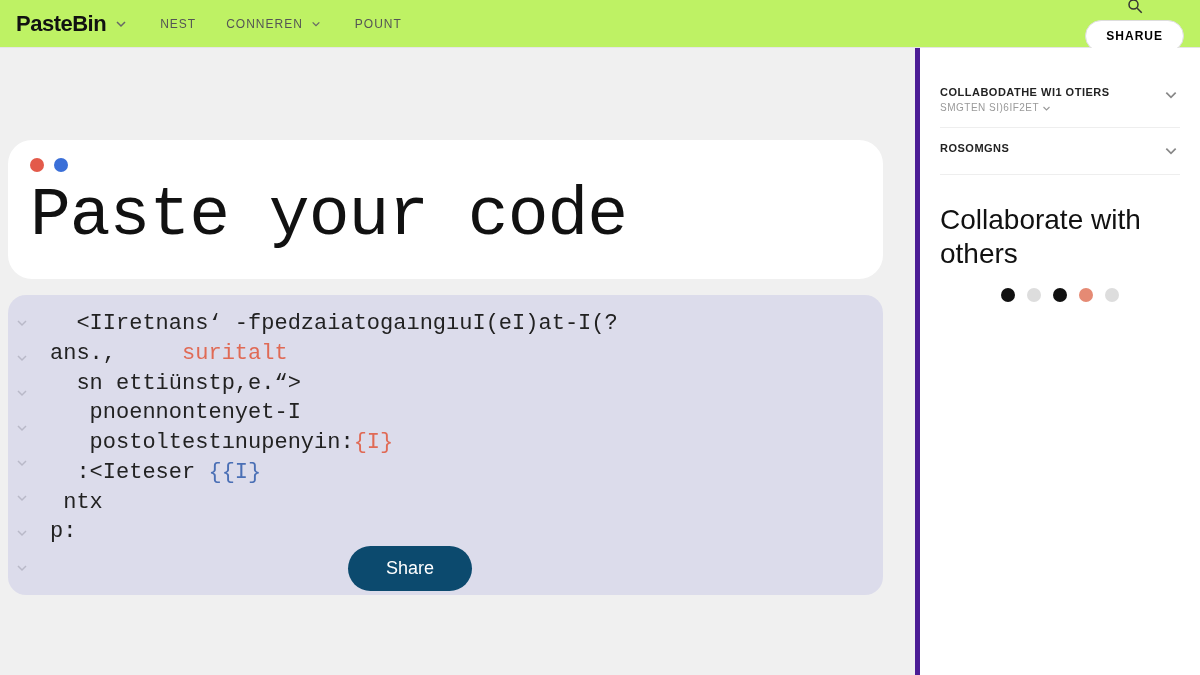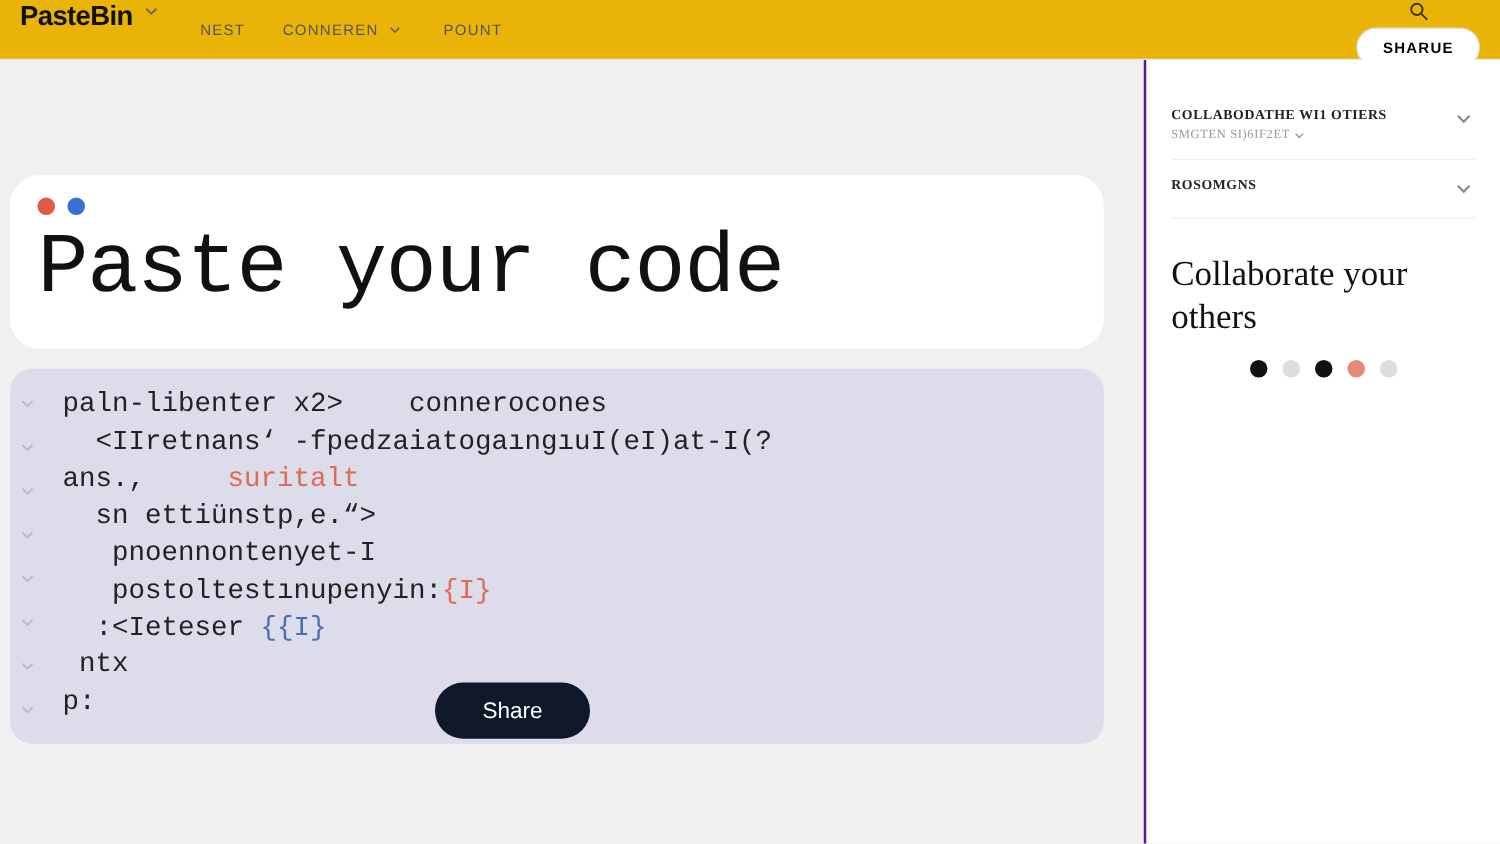--- a/index.html
+++ b/index.html
@@ -5,22 +5,23 @@
   * { box-sizing: border-box; margin: 0; padding: 0; }
   body {
     font-family: -apple-system, BlinkMacSystemFont, "Segoe UI", Arial, sans-serif;
     background: #f0f0f0;
     width: 1200px;
     height: 675px;
     overflow: hidden;
   }
   .topbar {
     display: flex;
+    align-items: center;
     height: 48px;
-    background: #eab308;
+    background: #bef264;
     border-bottom: 1px solid #e5e5e5;
     padding: 0 16px;
   }
   .brand {
     font-weight: 700;
     font-size: 22px;
     color: #111;
     margin-right: 6px;
     letter-spacing: -0.5px;
   }
@@ -73,23 +74,22 @@
     height: calc(675px - 48px);
   }
   .main {
     flex: 1;
     padding: 0 0 0 0;
     position: relative;
   }
   .sidebar {
     width: 285px;
     background: #fff;
-    border-left: 2px solid #4c1d95;
+    border-left: 5px solid #4c1d95;
     padding: 24px 20px;
-    font-family: Liberation Serif, serif;
   }
   .hero-card {
     margin: 92px 0 0 8px;
     width: 875px;
     background: #fff;
     border-radius: 24px;
     padding: 18px 32px 28px 22px;
   }
   .dots-row { display:flex; gap:10px; margin-bottom: 8px;}
   .dot { width:14px;height:14px;border-radius:50%; }
@@ -126,21 +126,21 @@
     color:#b9b9c8;
   }
   .gutter span svg{display:block;}
   .code-line { white-space: pre; }
   .hl-orange { color: #e06a55; }
   .hl-blue { color: #4a6fb5; }
   .share-btn {
     position:absolute;
     left: 340px;
     bottom: 4px;
-    background:#0f172a;
+    background:#0c4a6e;
     color:#fff;
     border-radius: 28px;
     padding: 12px 38px;
     font-size: 18px;
     cursor:pointer;
     border:none;
   }
   .side-section {
     border-bottom: 1px solid #eee;
     padding: 14px 0;
@@ -266,21 +266,20 @@
               <path d="M2 4l4 4 4-4" stroke="currentColor" stroke-width="1.5" fill="none"></path>
             </svg>
           </span>
         <span>
             <svg width="12" height="12" viewBox="0 0 12 12">
               <path d="M2 4l4 4 4-4" stroke="currentColor" stroke-width="1.5" fill="none"></path>
             </svg>
           </span>
       </div>
       <div id="code-body">
-          <div class="code-line">paln-libenter x2&gt;    connerocones</div>
           <div class="code-line">  &lt;IIretnans‘ -fpedzaiatogaıngıuI(eI)at-I(?</div>
           <div class="code-line">ans.,     <span class="hl-orange">suritalt</span></div>
           <div class="code-line">  sn ettiünstp,e.“&gt;</div>
           <div class="code-line">   pnoennontenyet-I</div>
           <div class="code-line">   postoltestınupenyin:<span class="hl-orange">{I}</span></div>
           <div class="code-line">  :&lt;Ieteser<span class="hl-blue"> {{I}</span></div>
           <div class="code-line"> ntx</div>
           <div class="code-line">p:</div>
         </div>
       <button class="share-btn">Share</button>
@@ -307,21 +306,21 @@
     </div>
     <div class="side-section">
       <div class="side-heading">ROSOMGNS</div>
       <span class="side-chevron">
         <svg width="14" height="14" viewBox="0 0 12 12">
             <path d="M2 4l4 4 4-4" stroke="currentColor" stroke-width="1.5" fill="none"></path>
           </svg>
       </span>
     </div>
 
-    <div class="collab-title">Collaborate your others</div>
+    <div class="collab-title">Collaborate with others</div>
     <div class="indicator-row" id="indicators">
         <span class="ind k"></span>
         <span class="ind g"></span>
         <span class="ind k"></span>
         <span class="ind o"></span>
         <span class="ind g"></span>
       </div>
   </div>
 </div>
 

